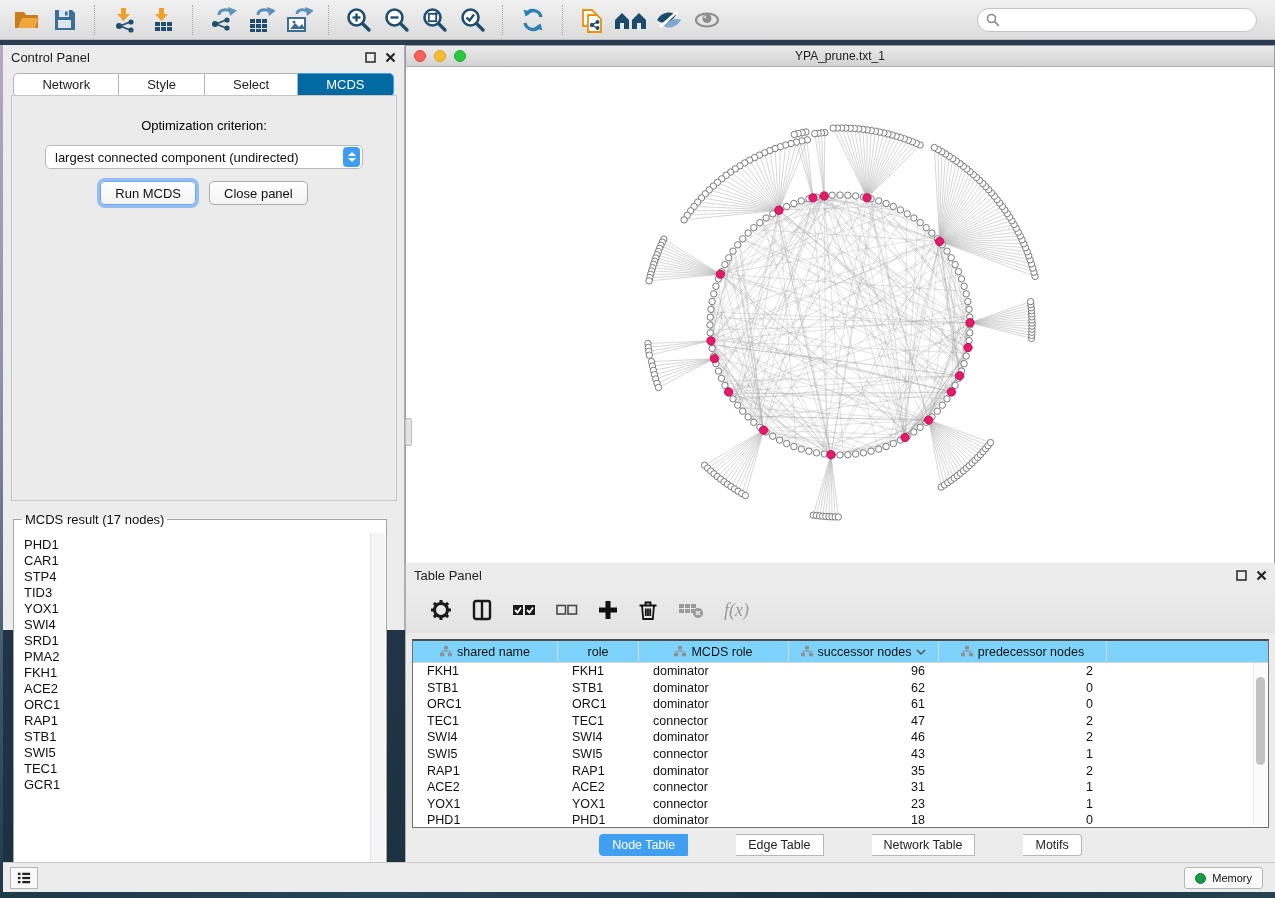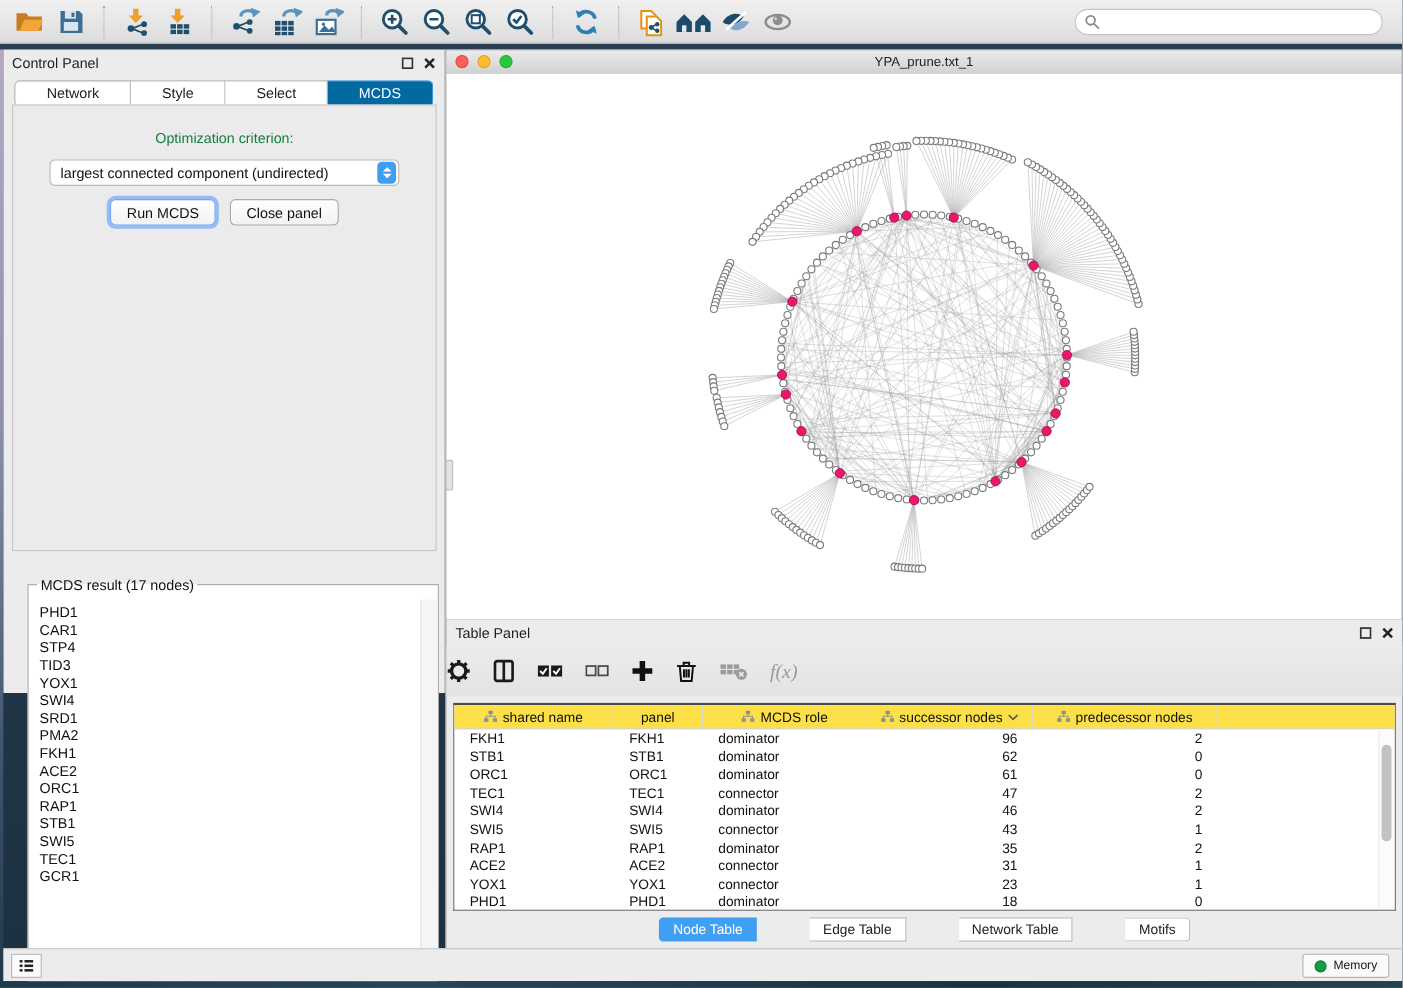--- a/index.html
+++ b/index.html
@@ -36,62 +36,62 @@
   .cp-tab{
     font-size:13px;color:#222;background:#fff;border:1px solid #b3b3b3;border-left:none;
     padding:3px 28px;line-height:16px;cursor:default;
   }
   .cp-tab.first{border-left:1px solid #b3b3b3;border-radius:5px 0 0 5px;}
   .cp-tab.active{background:#0369a1;color:#fff;border-color:#3f9ef4;border-radius:0 5px 5px 0;}
   .cp-content{
     position:absolute;left:8px;top:50px;width:386px;height:406px;
     background:#ebebeb;border:1px solid #c6c6c6;box-sizing:border-box;
   }
-  .opt-label{text-align:center;margin-top:22px;font-size:13px;color:#15803d;}
+  .opt-label{text-align:center;margin-top:22px;font-size:13px;color:#000000;}
   .select{
     margin:12px auto 0 auto;width:318px;height:24px;background:#fff;border:1px solid #b9b9b9;border-radius:5px;
     display:flex;align-items:center;box-sizing:border-box;padding-left:9px;font-size:13px;color:#111;
   }
   .select .sel-text{flex:1;white-space:nowrap;overflow:hidden;}
   .stepper{width:17px;height:20px;background:#3f9ef4;border-radius:4px;margin-right:2px;display:flex;flex-direction:column;align-items:center;justify-content:center;gap:2px;}
   .stepper i{width:0;height:0;border-left:4px solid transparent;border-right:4px solid transparent;}
   .stepper i.up{border-bottom:4px solid #fff;}
   .stepper i.dn{border-top:4px solid #fff;}
   .btn-row{display:flex;justify-content:center;gap:13px;margin-top:12px;}
   .btn{
     font-family:"Liberation Sans",sans-serif;font-size:13px;color:#111;background:linear-gradient(180deg,#ffffff,#f2f2f2);
     border:1px solid #ababab;border-radius:5px;padding:3px 14px;height:24px;box-sizing:border-box;
   }
   .btn.focusring{box-shadow:0 0 0 3px rgba(80,150,253,.55);border-color:#6ea8e8;}
   .result-box{
-    position:absolute;left:10px;top:467px;width:374px;height:370px;margin:12px;
+    position:absolute;left:10px;top:467px;width:374px;height:370px;margin:0;
     border:1px solid #a5a5a5;background:#fff;padding:0;box-sizing:border-box;
   }
   .result-box legend{font-size:13px;color:#111;margin-left:8px;padding:0 3px;background:transparent;}
   .result-list{position:absolute;left:1px;top:6px;right:15px;bottom:1px;overflow:hidden;padding:4px 0 0 9px;}
   .result-item{font-size:13px;line-height:16px;color:#111;}
   .result-scroll{position:absolute;top:6px;right:1px;bottom:1px;width:14px;background:#f5f5f5;border-left:1px solid #e2e2e2;}
   
   .net-frame{position:absolute;left:405px;top:45px;width:870px;height:518px;border:1px solid #9b9b9b;box-sizing:border-box;background:#fff;}
   .net-titlebar{
     height:20px;background:linear-gradient(180deg,#ebebeb,#d2d2d2);border-bottom:1px solid #b1b1b1;
     display:flex;align-items:center;position:relative;
   }
   .tlights{display:flex;gap:8px;margin-left:8px;}
   .tl{width:12px;height:12px;border-radius:50%;}
   .net-title{position:absolute;left:0;right:0;text-align:center;font-size:12px;color:#222;}
   .net-canvas-wrap{position:relative;width:868px;height:496px;overflow:hidden;background:#fff;}
   .splitter-grip{position:absolute;left:-1px;top:372px;width:5px;height:26px;background:#e3e3e3;border:1px solid #bdbdbd;border-radius:2px;}
   
   .table-panel{position:absolute;left:405px;top:563px;width:870px;height:299px;background:#ececec;border-left:1px solid #aeaeae;box-sizing:border-box;}
-  .tp-toolbar{height:46px;display:flex;align-items:center;gap:20px;background:linear-gradient(180deg,#ececec,#e3e3e3);}
+  .tp-toolbar{height:46px;display:flex;align-items:center;gap:20px;padding-left:24px;background:linear-gradient(180deg,#ececec,#e3e3e3);}
   .tp-btn{border:none;background:transparent;padding:0;display:flex;align-items:center;}
   .fx-label{font-family:"Liberation Serif",serif;font-style:italic;font-size:18px;color:#9a9a9a;}
   .tbl{position:absolute;left:6px;right:6px;top:76px;height:189px;background:#fff;border:1px solid #6f6f6f;border-top:2px solid #4c4c4c;box-sizing:border-box;overflow:hidden;}
-  .tbl-header{display:grid;grid-template-columns:145px 81px 150px 150px 168px 1fr;background:#fde047;border-bottom:1px solid #d4d4d4;height:21px;}
+  .tbl-header{display:grid;grid-template-columns:145px 81px 150px 150px 168px 1fr;background:#7dd3fc;border-bottom:1px solid #d4d4d4;height:21px;}
   .th{display:flex;align-items:center;justify-content:center;gap:5px;font-size:12.5px;color:#111;border-right:1px solid #d8d8d8;overflow:hidden;}
   .th:last-child{border-right:none;}
   .tbl-row{display:grid;grid-template-columns:145px 81px 150px 150px 168px 1fr;height:16.6px;}
   .td{font-size:12.5px;color:#111;padding:0 14px;line-height:16.6px;white-space:nowrap;overflow:hidden;}
   .td.num{text-align:right;}
   .tbl-scroll{position:absolute;top:22px;right:1px;bottom:1px;width:13px;background:#fbfbfb;border-left:1px solid #ececec;}
   .tbl-thumb{position:absolute;top:14px;right:2px;width:9px;height:88px;background:#c2c2c2;border-radius:5px;}
   .tp-tabs{position:absolute;left:0;right:0;top:271px;display:flex;justify-content:center;gap:48px;}
   .tp-tab{font-size:12.5px;color:#222;background:#fff;border:1px solid #b7b7b7;border-left:none;padding:3px 12px;line-height:14px;}
   .tp-tab.first{border-left:1px solid #b7b7b7;border-radius:4px 0 0 4px;}
@@ -1175,21 +1175,21 @@
             <g fill="#8f8f8f">
               <rect x="4" y="0" width="4" height="3.2"></rect>
               <rect x="0" y="7" width="4" height="3.2"></rect>
               <rect x="8" y="7" width="4" height="3.2"></rect>
             </g>
             <path d="M6 3.2v2M2 7V5.2h8V7" fill="none" stroke="#8f8f8f" stroke-width="1"></path>
           </svg>
         <span>shared name</span>
       </div>
       <div class="th">
-        <span>panel</span>
+        <span>role</span>
       </div>
       <div class="th">
         <svg width="12" height="11" viewBox="0 0 12 11">
             <g fill="#8f8f8f">
               <rect x="4" y="0" width="4" height="3.2"></rect>
               <rect x="0" y="7" width="4" height="3.2"></rect>
               <rect x="8" y="7" width="4" height="3.2"></rect>
             </g>
             <path d="M6 3.2v2M2 7V5.2h8V7" fill="none" stroke="#8f8f8f" stroke-width="1"></path>
           </svg>

